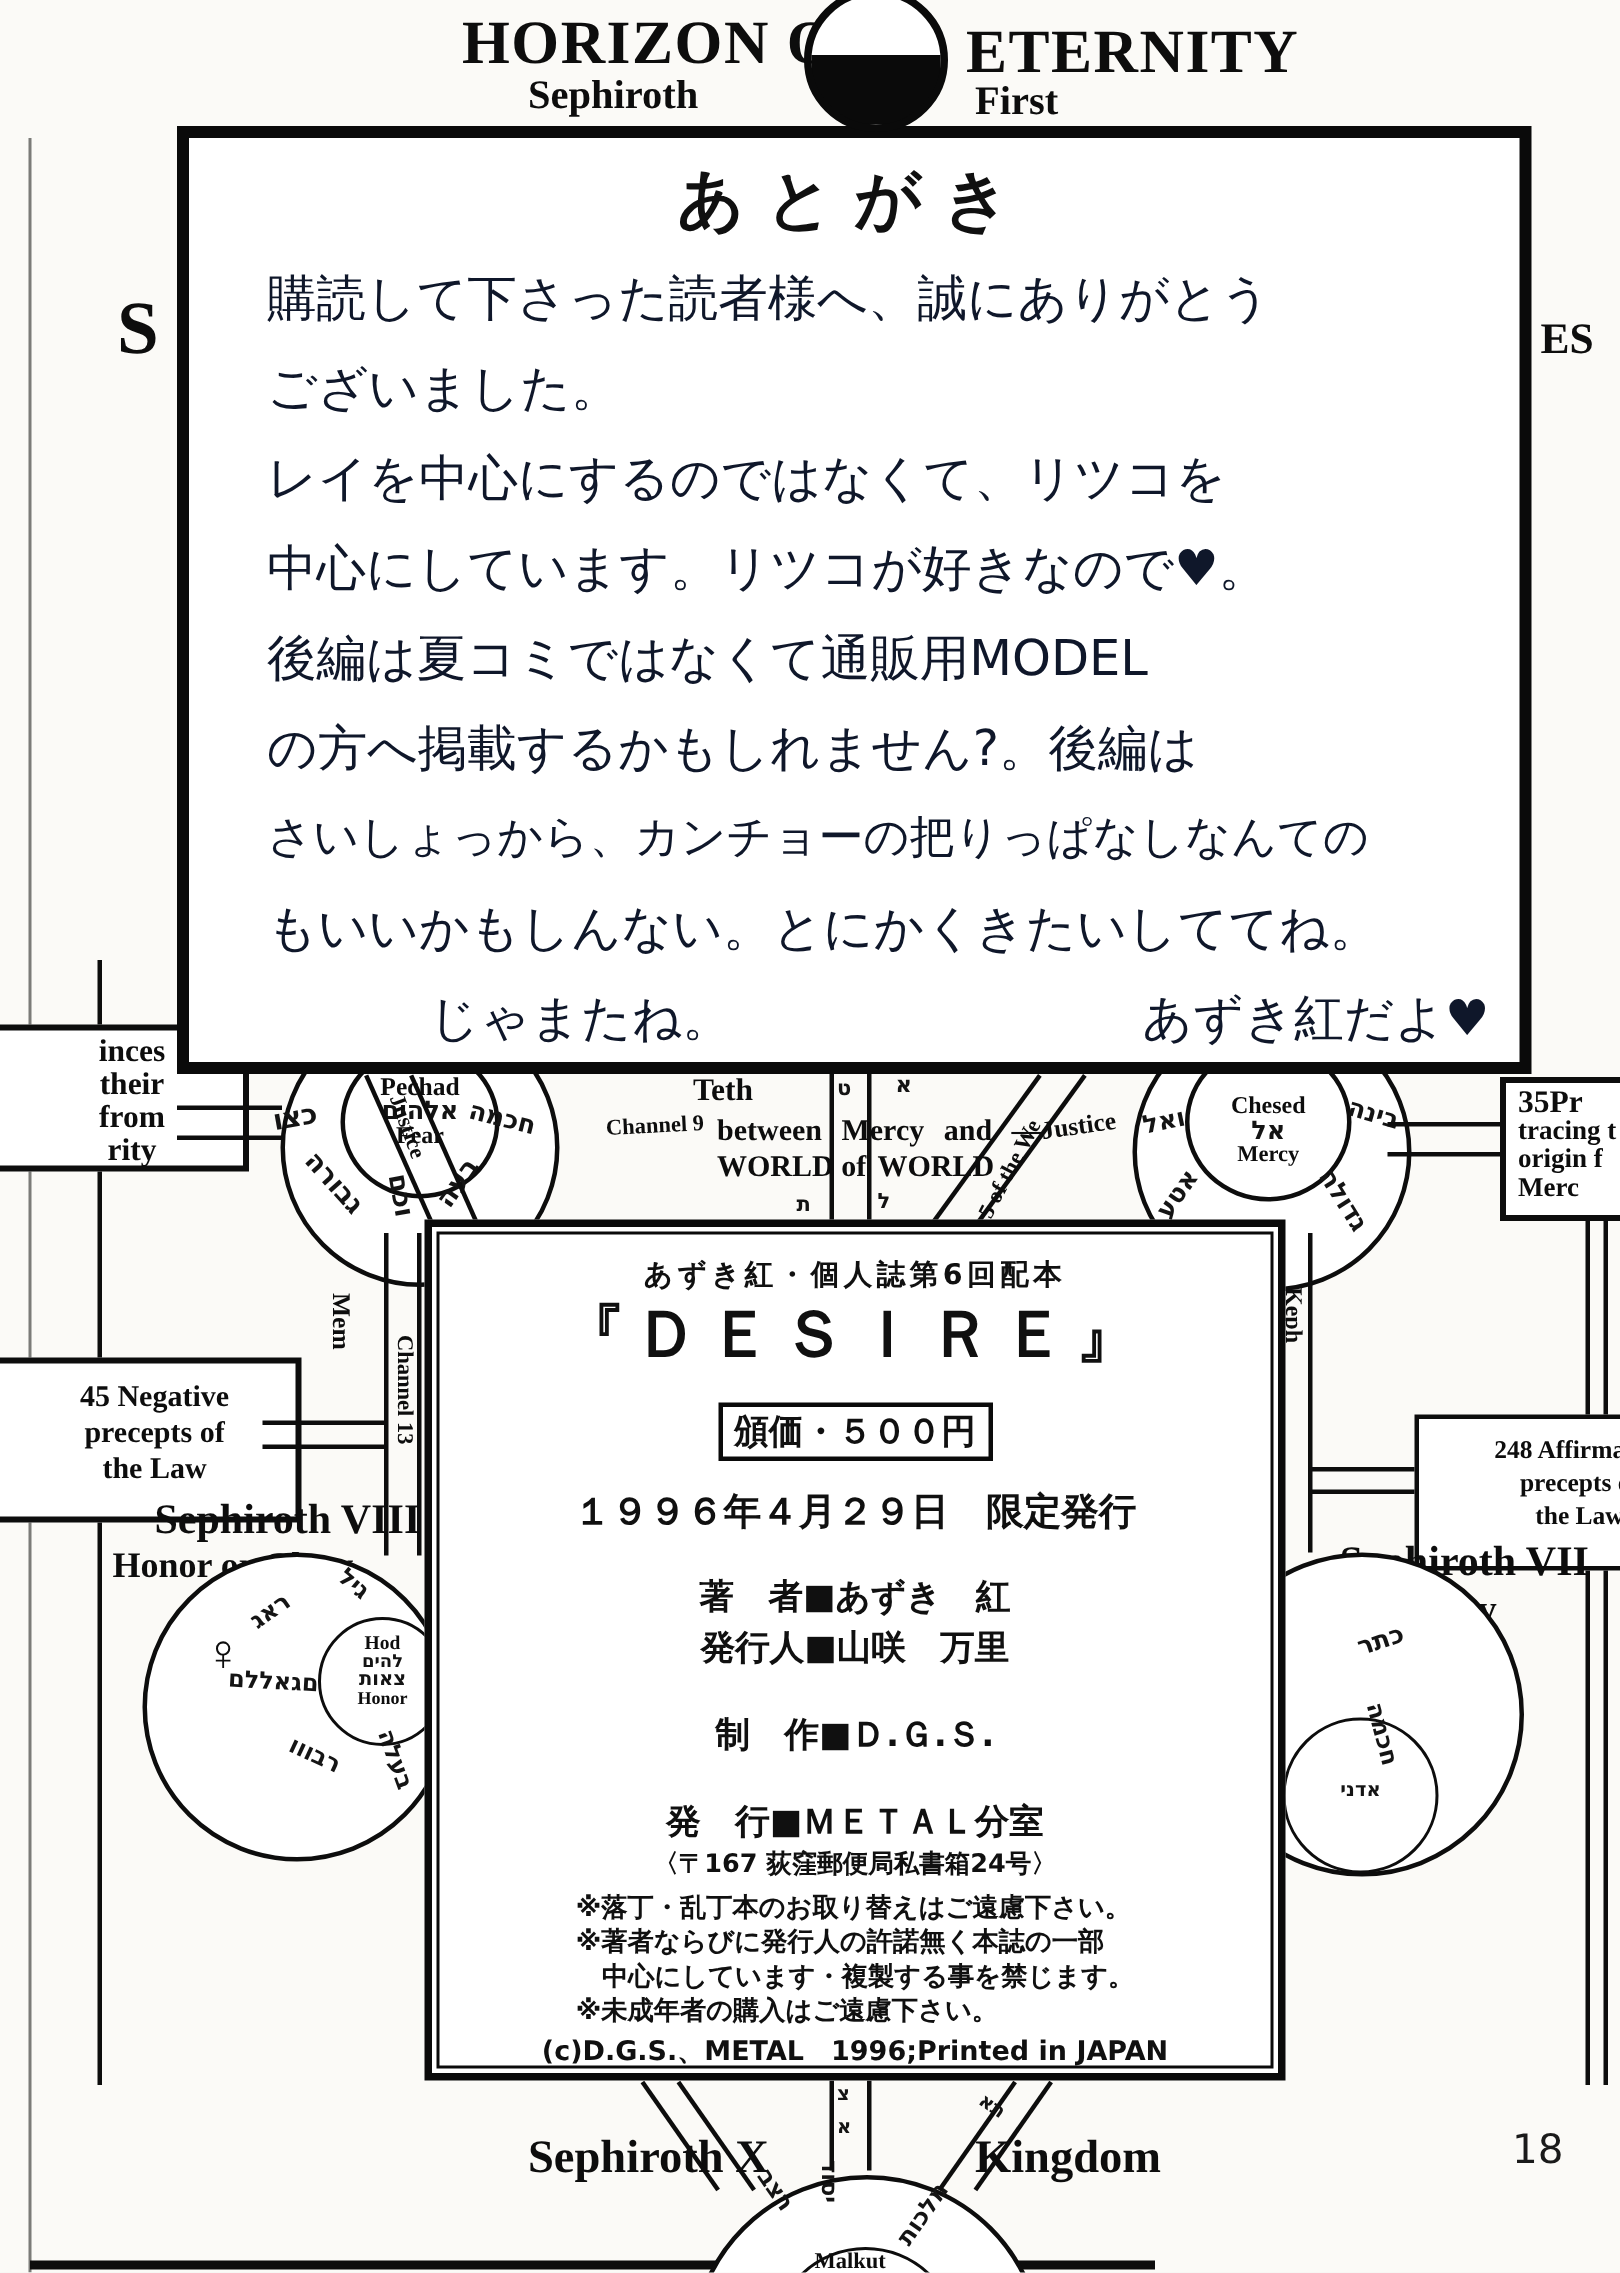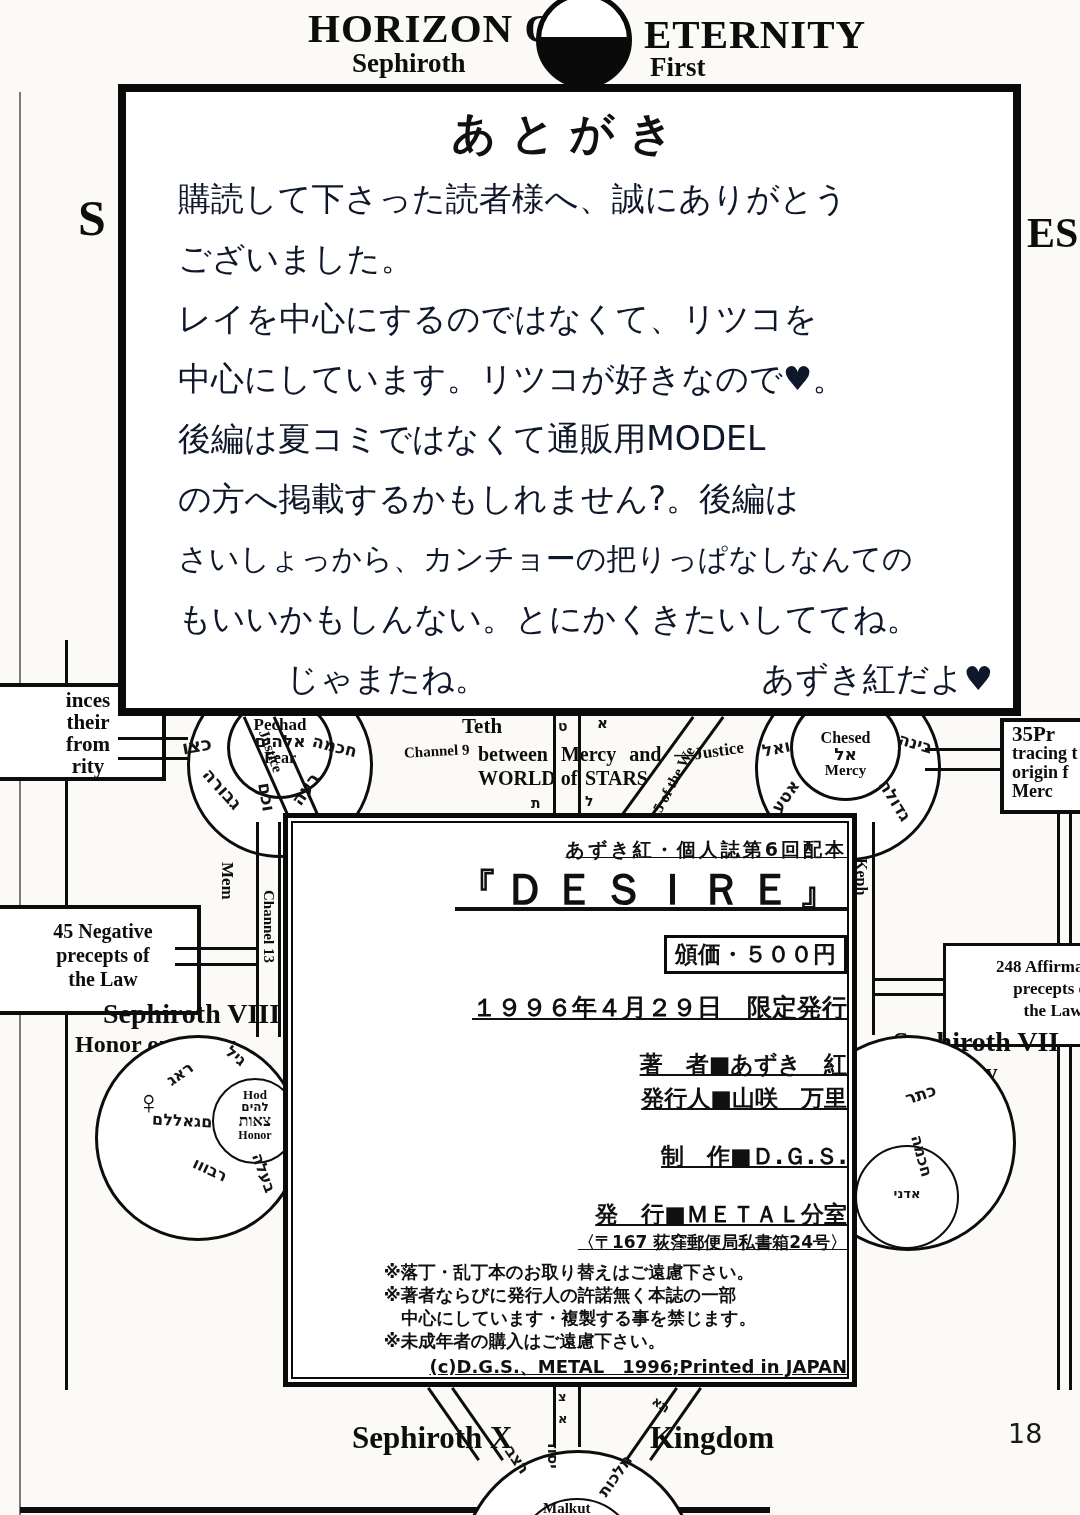--- a/index.html
+++ b/index.html
@@ -15,21 +15,21 @@
   .fragbox{position:absolute;border:4px solid #0d0d0d;background:#fff;font-family:"Liberation Serif",serif;font-weight:bold;text-align:center;color:#0d0d0d;padding-left:43px;}
   .cjk{font-family:"DejaVu Sans",sans-serif;color:#101010;}
   .hand{font-family:"DejaVu Sans",sans-serif;color:#0f172a;}
   #afterword{position:absolute;left:118px;top:84px;width:903px;height:632px;box-sizing:border-box;border:8px solid #0a0a0a;background:#fff;z-index:5;}
   #afterword .title{ text-align:center;font-size:44px;font-weight:bold;margin-top:12px;letter-spacing:14px;}
   #afterword .body{padding:6px 48px 0 52px;}
   #afterword .hline-txt{font-size:33px;line-height:60px;white-space:nowrap;}
   #afterword .signrow{display:flex;justify-content:space-between;padding:0 20px 0 160px;font-size:33px;line-height:60px;}
   #colophon{position:absolute;left:283px;top:813px;width:574px;height:574px;box-sizing:border-box;border:5px solid #0a0a0a;background:#fff;z-index:6;}
   #colophon .inner{position:absolute;left:3px;top:3px;right:3px;bottom:3px;border:2px solid #0a0a0a;}
-  #colophon .cline{position:absolute;width:100%;text-align:right;font-weight:bold;text-decoration:underline;}
+  #colophon .cline{position:absolute;width:100%;text-align:center;font-weight:bold;}
   #header .big{font-size:41px;letter-spacing:1px;}
   #header .sub{font-size:27px;}
   .notewrap{position:absolute;left:0;right:0;text-align:center;}
   .notewrap .in{display:inline-block;text-align:left;font-weight:bold;font-size:17.5px;line-height:23px;}
   #halfcircle{position:absolute;left:536px;top:-8px;width:96px;height:96px;border-radius:50%;border:5px solid #0a0a0a;background:linear-gradient(#ffffff 0 46%,#0a0a0a 46%);box-sizing:border-box;z-index:7;}
 </style>
 </head>
 <body>
 
 <div id="stage">
@@ -42,21 +42,21 @@
     <div class="lbl sub" style="left:650px;top:54px;">First</div>
   </div>
 
   <div class="vline" style="left:19px;top:92px;width:2px;height:1423px;background:#7b7b78;"></div>
   <div class="vline" style="left:65px;top:640px;width:3px;height:750px;"></div>
   <div class="vline" style="left:1057px;top:805px;width:3px;height:585px;"></div>
   <div class="vline" style="left:1069px;top:805px;width:3px;height:585px;"></div>
   <div class="hline" style="left:20px;top:1507px;width:750px;height:6px;"></div>
 
   <div class="lbl" style="left:78px;top:193px;font-size:50px;">S</div>
-  <div class="lbl" style="left:1027px;top:212px;font-size:42px;">ES</div>
+  <div class="lbl" style="left:1027px;top:212px;font-size:29px;">ES</div>
 
   <div class="fragbox" style="left:-30px;top:683px;width:148px;height:88px;font-size:21px;line-height:22px;padding-top:2px;padding-left:40px;">
     <div>inces</div>
     <div>their</div>
     <div>from</div>
     <div>rity</div>
   </div>
   <div class="hline" style="left:118px;top:737px;width:70px;height:3px;"></div>
   <div class="hline" style="left:118px;top:757px;width:70px;height:3px;"></div>
 
@@ -73,21 +73,21 @@
   <div class="heb" style="left:288px;top:780px;font-size:18px;transform:rotate(-55deg);">בעה</div>
 
   <div class="lbl" style="left:462px;top:716px;font-size:21px;">Teth</div>
   <div class="heb" style="left:597px;top:716px;font-size:15px;">א</div>
   <div class="lbl" style="left:404px;top:744px;font-size:15px;transform:rotate(-3deg);">Channel 9</div>
   <div class="bar" style="left:266px;top:712px;height:115px;transform:rotate(-24deg);"></div>
   <div class="bar" style="left:296px;top:712px;height:115px;transform:rotate(-24deg);"></div>
   <div class="lbl" style="left:270px;top:728px;font-size:15px;transform:rotate(70deg);transform-origin:left top;">Justice</div>
   <div class="lbl" style="left:478px;top:744px;font-size:20px;word-spacing:8px;">between Mercy and —</div>
   <div class="lbl" style="left:478px;top:768px;font-size:20px;">WORLD of</div>
-  <div class="lbl" style="left:585px;top:768px;font-size:20px;">STARS</div>
+  <div class="lbl" style="left:585px;top:768px;font-size:20px;">WORLD</div>
   <div class="vline" style="left:553px;top:716px;width:3px;height:99px;"></div>
   <div class="vline" style="left:578px;top:716px;width:3px;height:99px;"></div>
   <div class="heb" style="left:558px;top:719px;font-size:14px;">ט</div>
   <div class="heb" style="left:531px;top:796px;font-size:14px;">ת</div>
   <div class="heb" style="left:585px;top:794px;font-size:14px;">ל</div>
   <div class="bar" style="left:655px;top:705px;height:125px;transform:rotate(36deg);"></div>
   <div class="bar" style="left:685px;top:705px;height:125px;transform:rotate(36deg);"></div>
   <div class="lbl" style="left:664px;top:800px;font-size:15px;transform:rotate(-62deg);transform-origin:left bottom;">5 of the We</div>
   <div class="lbl" style="left:694px;top:742px;font-size:17px;transform:rotate(-8deg);">Justice</div>
 
@@ -124,21 +124,21 @@
   <div class="hline" style="left:175px;top:947px;width:81px;height:2.5px;"></div>
   <div class="hline" style="left:175px;top:963px;width:81px;height:2.5px;"></div>
 
   <div class="lbl" style="left:103px;top:1000px;font-size:28px;">Sephiroth VIII</div>
   <div class="lbl" style="left:75px;top:1032px;font-size:24px;">Honor or Glory</div>
 
   <div class="circ" style="left:95px;top:1035px;width:200px;height:200px;"></div>
   <div class="circ" style="left:212px;top:1078px;width:82px;height:82px;border-width:2.5px;text-align:center;">
     <div class="lbl" style="position:static;font-size:13px;margin-top:8px;">Hod</div>
     <div class="heb" style="position:static;font-size:12px;">להים</div>
-    <div class="heb" style="position:static;font-size:16px;font-family:Liberation Serif, serif;">צאות</div>
+    <div class="heb" style="position:static;font-size:13px;">צאות</div>
     <div class="lbl" style="position:static;font-size:12px;">Honor</div>
   </div>
   <div class="lbl" style="left:136px;top:1086px;font-size:34px;font-weight:normal;">♀</div>
   <div class="heb" style="left:225px;top:1048px;font-size:16px;transform:rotate(40deg);">גיל</div>
   <div class="heb" style="left:166px;top:1066px;font-size:16px;transform:rotate(-35deg);">ראג</div>
   <div class="heb" style="left:152px;top:1113px;font-size:16px;transform:rotate(3deg);">םגאללם</div>
   <div class="heb" style="left:192px;top:1162px;font-size:16px;transform:rotate(25deg);">רבווו</div>
   <div class="heb" style="left:243px;top:1165px;font-size:16px;transform:rotate(70deg);">בעלה</div>
 
   <div class="vline" style="left:850px;top:822px;width:2.5px;height:213px;"></div>

